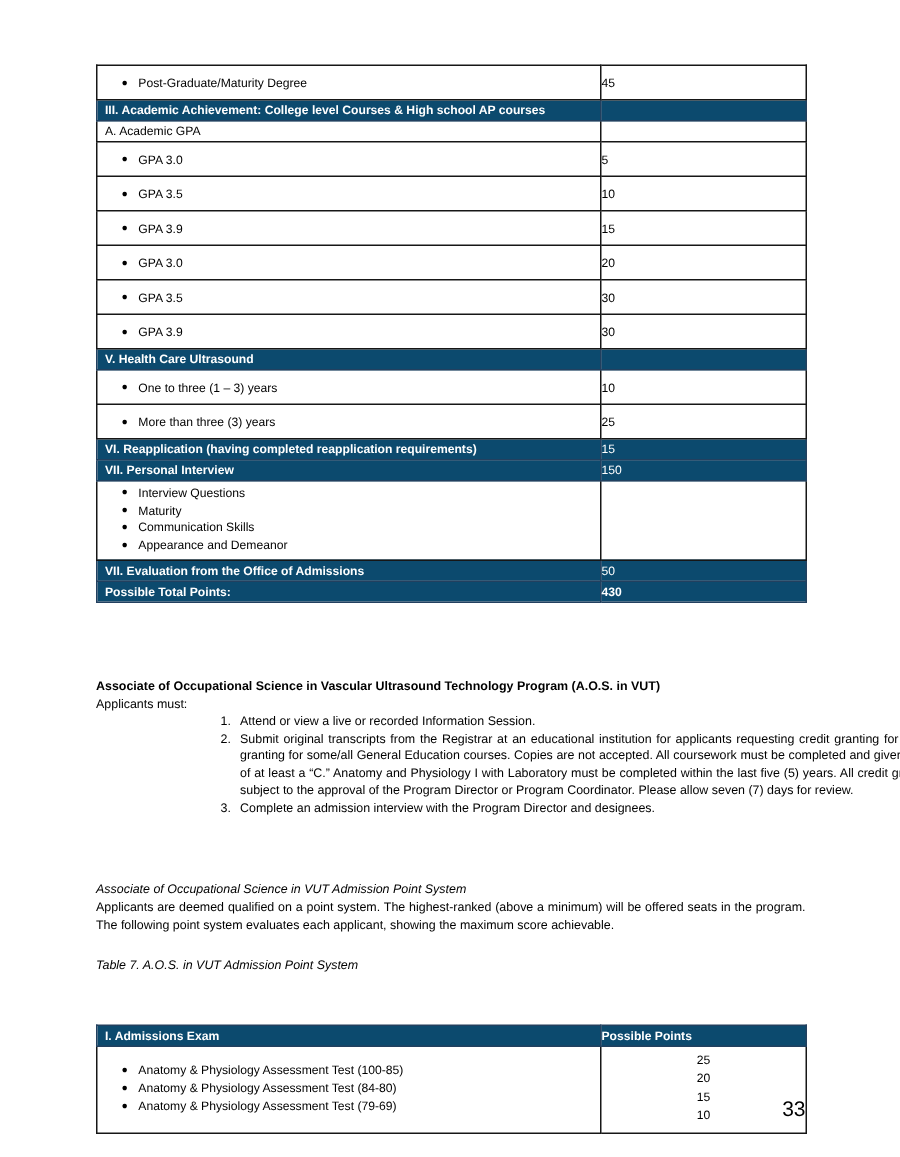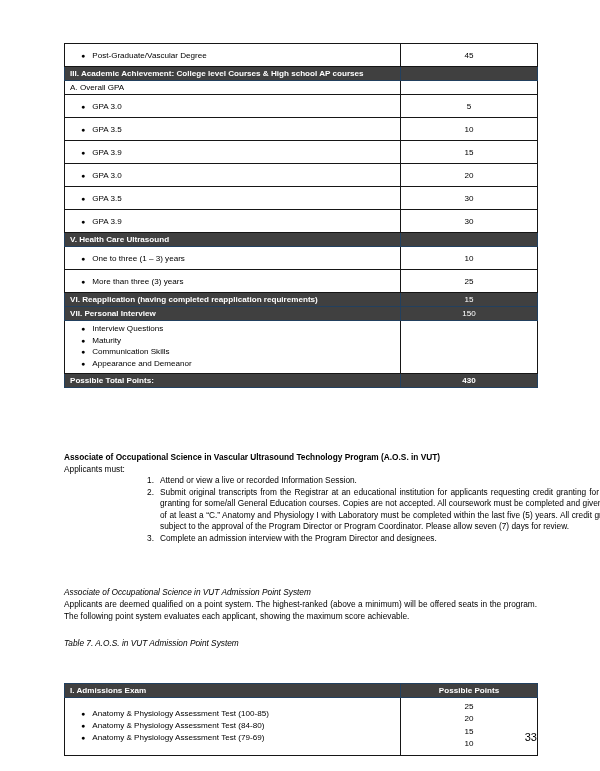--- a/index.html
+++ b/index.html
@@ -54,34 +54,34 @@
     left: 64px;
     top: 651px;
     width: 473px;
     margin-top: 32px;
   }
   #exam-table col.c-label { width: 336px; }
   #exam-table col.c-pts   { width: 137px; }
 
   
   tr.hdr td {
-    background: #404040;
+    background: #0c4a6e;
     color: #ffffff;
     font-weight: bold;
     border-color: #22405F;
   }
   tr.hdr td.pts {
     font-weight: normal;
   }
   tr.hdr.total td,
   tr.hdr td.pts.bold {
     font-weight: bold;
   }
   td.pts {
-    text-align: center;
+    text-align: left;
   }
   .bullet-row .cell-pad {
     padding-left: 30px;
     text-indent: -14px;
   }
   .bullet {
     font-size: 7px;
     vertical-align: middle;
     padding-right: 7px;
   }
@@ -147,52 +147,52 @@
     text-align: justify;
   }
   #table-caption { top: 638px; }
 
   .page-num {
     position: absolute;
     left: 0;
     top: 731px;
     width: 537px;
     text-align: right;
-    font-size: 11px;
+    font-size: 14px;
   }
 </style>
 </head>
 <body>
 
 <div class="page">
 
   <table id="points-table" class="doc-table">
     <colgroup>
         <col class="c-label">
         <col class="c-pts">
       </colgroup>
     <tbody>
 
       <tr class="plain-row bullet-row tall">
         <td>
-          <div class="cell-pad"><span class="bullet">●</span><span>Post-Graduate/Vascular Degree</span></div>
+          <div class="cell-pad"><span class="bullet">●</span><span>Post-Graduate/Maturity Degree</span></div>
         </td>
         <td class="pts">45</td>
       </tr>
 
       <tr class="hdr short">
         <td>
             <div class="cell-pad">III. Academic Achievement: College level Courses &amp; High school AP courses</div>
           </td>
         <td class="pts"></td>
       </tr>
 
       <tr class="plain-row short">
         <td>
-            <div class="cell-pad">A. Overall GPA</div>
+            <div class="cell-pad">A. Academic GPA</div>
           </td>
         <td class="pts"></td>
       </tr>
 
       <tr class="plain-row bullet-row tall">
         <td>
             <div class="cell-pad"><span class="bullet">●</span><span>GPA 3.0</span></div>
           </td>
         <td class="pts">5</td>
       </tr>
@@ -274,20 +274,26 @@
           <div class="multi-list">
             <div class="li"><span class="bullet">●</span><span>Interview Questions</span></div>
             <div class="li"><span class="bullet">●</span><span>Maturity</span></div>
             <div class="li"><span class="bullet">●</span><span>Communication Skills</span></div>
             <div class="li"><span class="bullet">●</span><span>Appearance and Demeanor</span></div>
           </div>
         </td>
         <td class="pts"></td>
       </tr>
 
+      <tr class="hdr short">
+        <td>
+            <div class="cell-pad">VII. Evaluation from the Office of Admissions</div>
+          </td>
+        <td class="pts">50</td>
+      </tr>
 
       <tr class="hdr total short">
         <td>
             <div class="cell-pad">Possible Total Points:</div>
           </td>
         <td class="pts bold">430</td>
       </tr>
 
     </tbody>
   </table>

